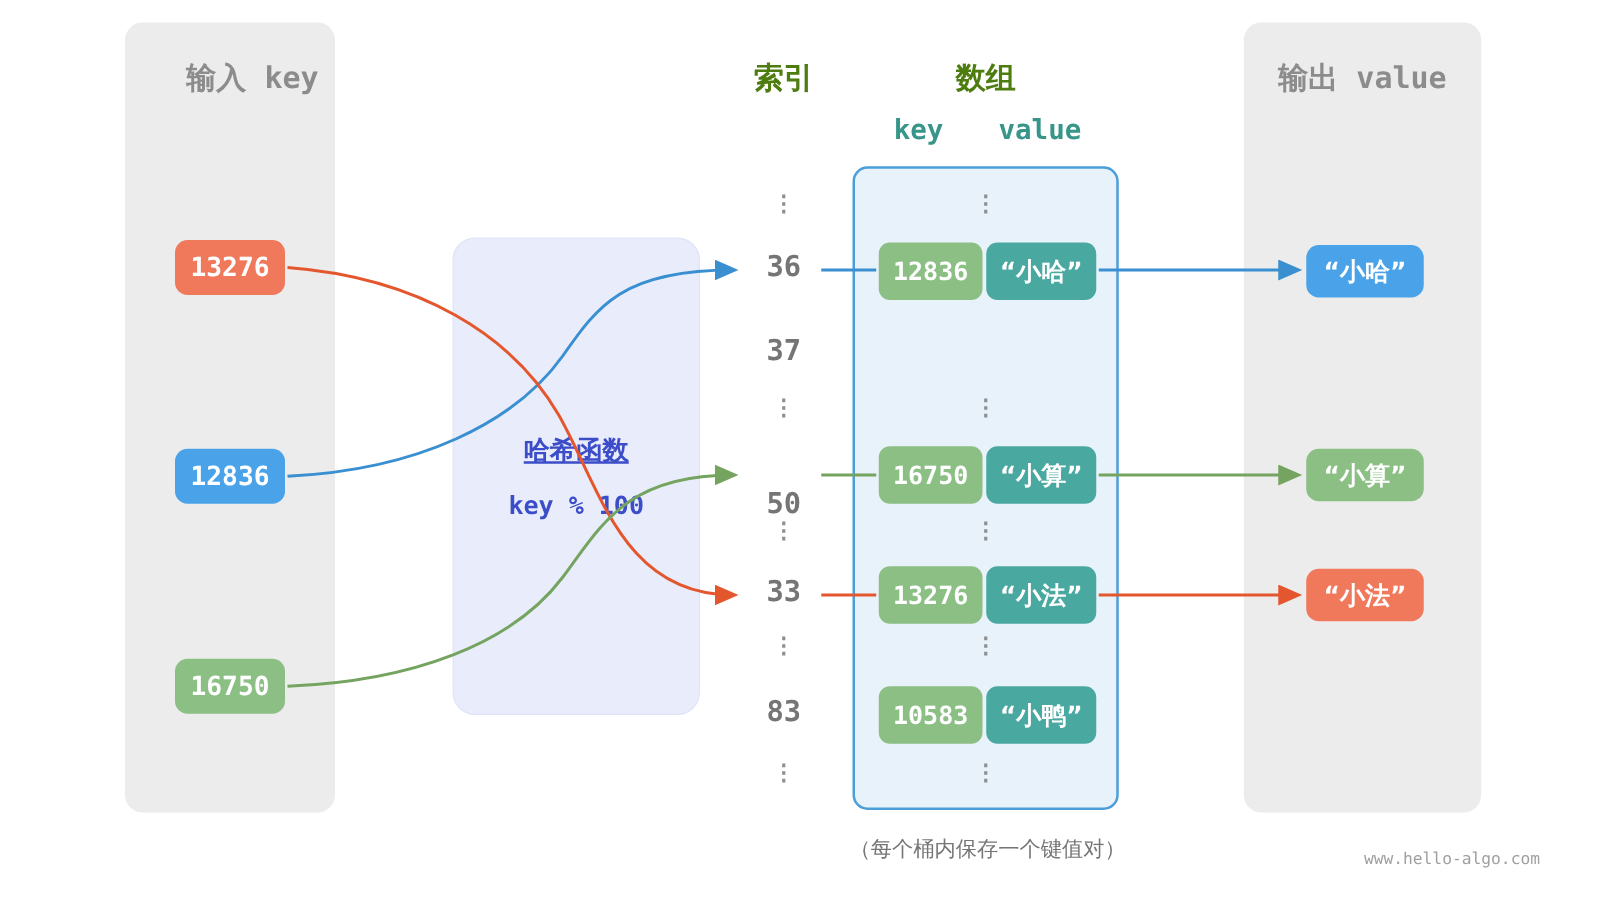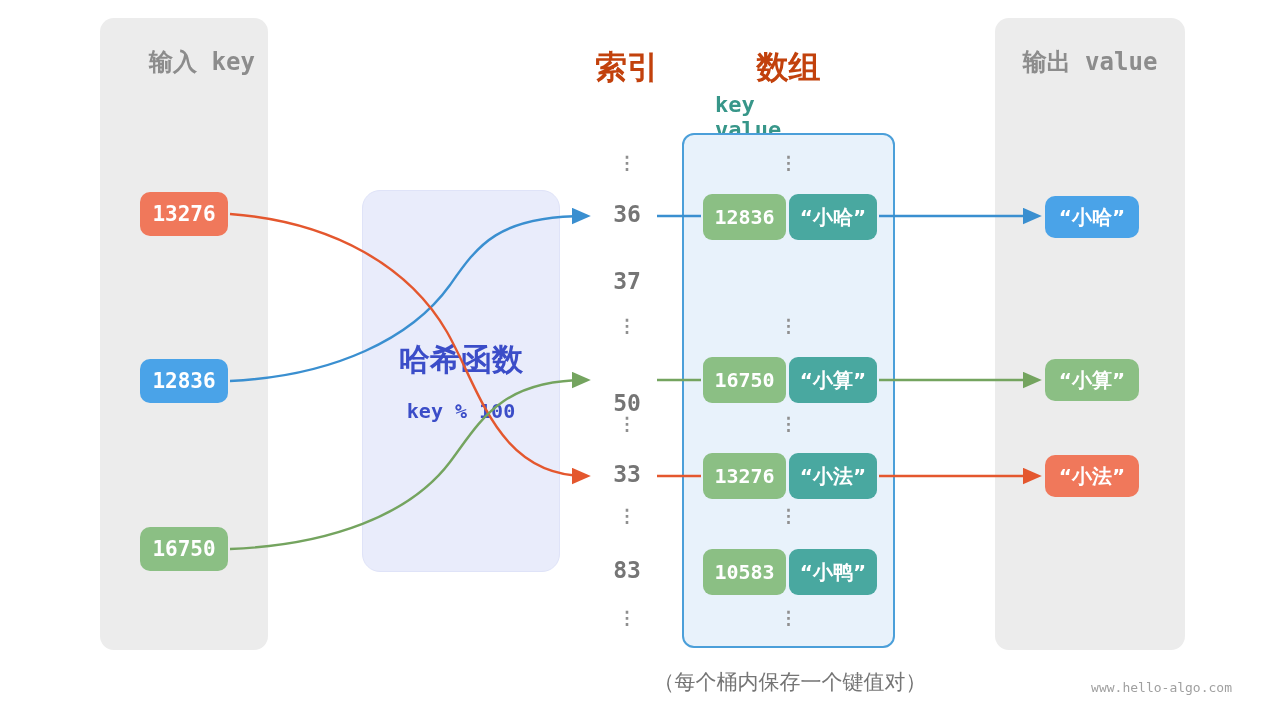--- a/index.html
+++ b/index.html
@@ -19,50 +19,50 @@
   .keybox{position:absolute;left:140px;width:88px;height:44px;border-radius:10px;color:#fff;
           font:bold 21px "DejaVu Sans Mono",monospace;display:flex;align-items:center;justify-content:center;}
   .outbox{position:absolute;left:1045px;width:94px;height:42px;border-radius:10px;color:#fff;
           font-weight:bold;font-size:20px;display:flex;align-items:center;justify-content:center;}
   .bg-orange{background:#f0785b}.bg-blue{background:#4aa3e8}.bg-green{background:#8bbf84}
 
   
   .hashbox{position:absolute;left:362px;top:190px;width:196px;height:380px;border-radius:18px;
            background:#e9ecfb;border:1px solid #dfe3f8;display:flex;flex-direction:column;
            align-items:center;justify-content:center;gap:18px;}
-  .hash-title{font-weight:bold;font-size:31px;color:#3b4dc8;}
+  .hash-title{font-weight:bold;font-size:21px;color:#3b4dc8;text-decoration:underline;}
   .hash-formula{font:bold 20px "DejaVu Sans Mono",monospace;color:#3b4dc8;}
 
   
-  .colhead{position:absolute;top:46px;text-align:center;font-weight:bold;font-size:32px;color:#c2410c;}
+  .colhead{position:absolute;top:46px;text-align:center;font-weight:bold;font-size:24px;color:#4d7c0f;}
   .colhead.idx{left:592px;width:70px;}
   .colhead.arr{left:682px;width:213px;}
   .kvheader{position:absolute;left:703px;top:92px;width:174px;display:flex;justify-content:space-between;
             padding:0 12px;box-sizing:border-box;color:#379689;
-            font:bold 22px "DejaVu Sans Mono",monospace;flex-direction:column;}
+            font:bold 22px "DejaVu Sans Mono",monospace;}
 
   
   .idx-item{position:absolute;left:592px;width:70px;height:30px;line-height:30px;text-align:center;
             color:#757575;font:bold 23px "DejaVu Sans Mono",monospace;}
   .idx-item.sm{font-size:18px;color:#8f8f8f;}
 
   
   .array-box{position:absolute;left:682px;top:133px;width:213px;height:515px;background:#e8f2fb;
              border:2px solid #4b9fd9;border-radius:12px;box-sizing:border-box;}
   .bucket{position:absolute;left:703px;height:46px;display:flex;gap:3px;}
   .bucket .bk{width:83px;background:#8bbf84;border-radius:9px;color:#fff;
               font:bold 20px "DejaVu Sans Mono",monospace;display:flex;align-items:center;justify-content:center;}
   .bucket .bv{width:88px;background:#49a8a0;border-radius:9px;color:#fff;font-weight:bold;font-size:20px;
               display:flex;align-items:center;justify-content:center;}
   .adots{position:absolute;left:682px;width:213px;height:30px;line-height:30px;text-align:center;
          color:#8f8f8f;font:bold 18px "DejaVu Sans Mono",monospace;}
 
   
   .caption{position:absolute;left:580px;top:668px;width:420px;text-align:center;
-           color:#757575;font-size:21px;}
+           color:#757575;font-size:17px;}
   .watermark{position:absolute;right:48px;top:680px;color:#a0a0a0;
              font:13px "DejaVu Sans Mono",monospace;}
 
   
   svg.arrows{position:absolute;left:0;top:0;z-index:5;pointer-events:none;}
 </style>
 </head>
 <body>
 
 <div class="stage">

